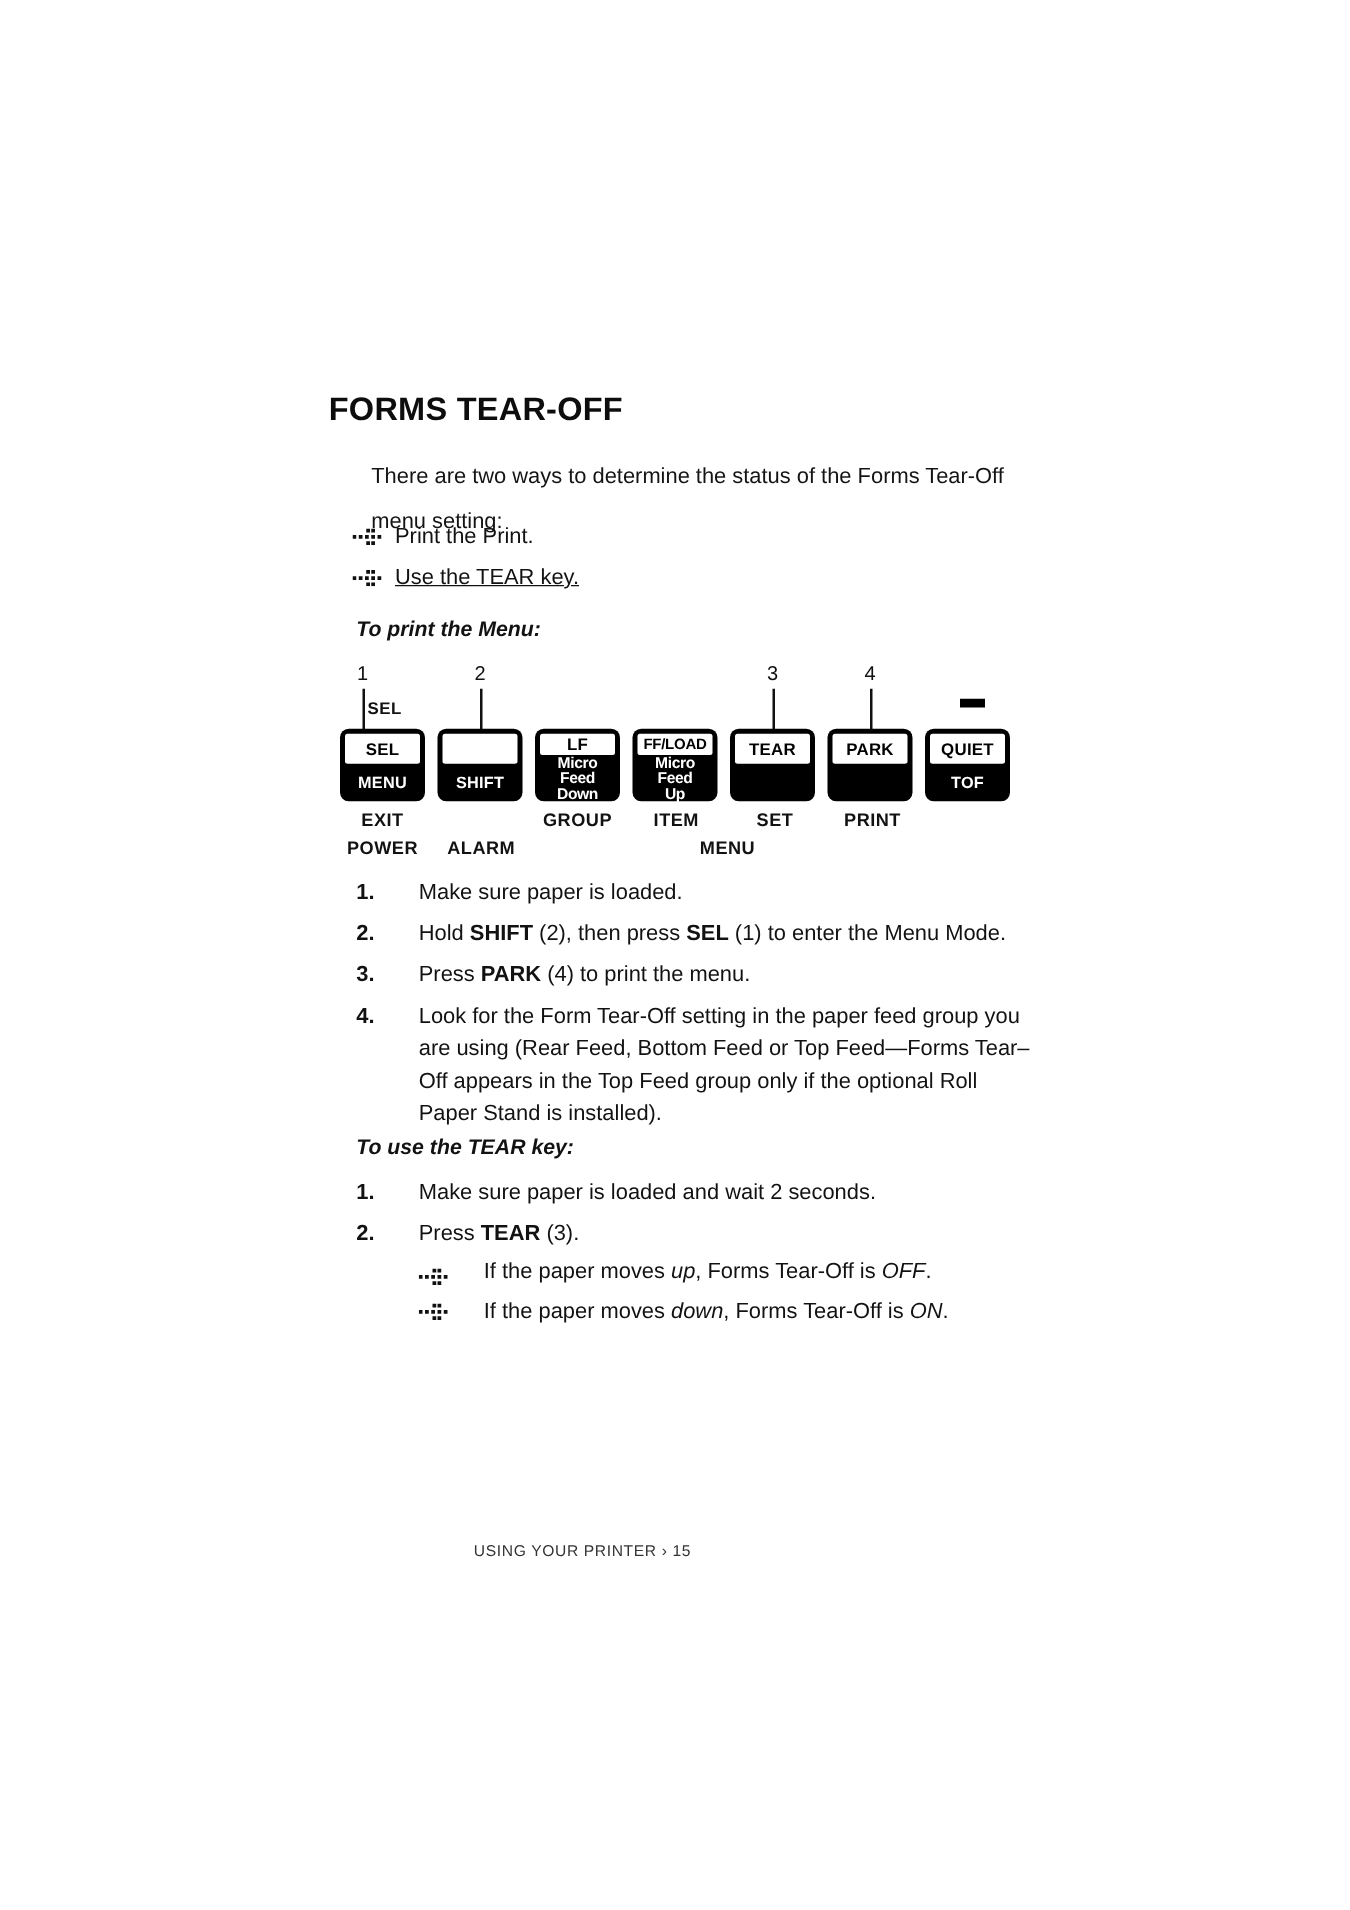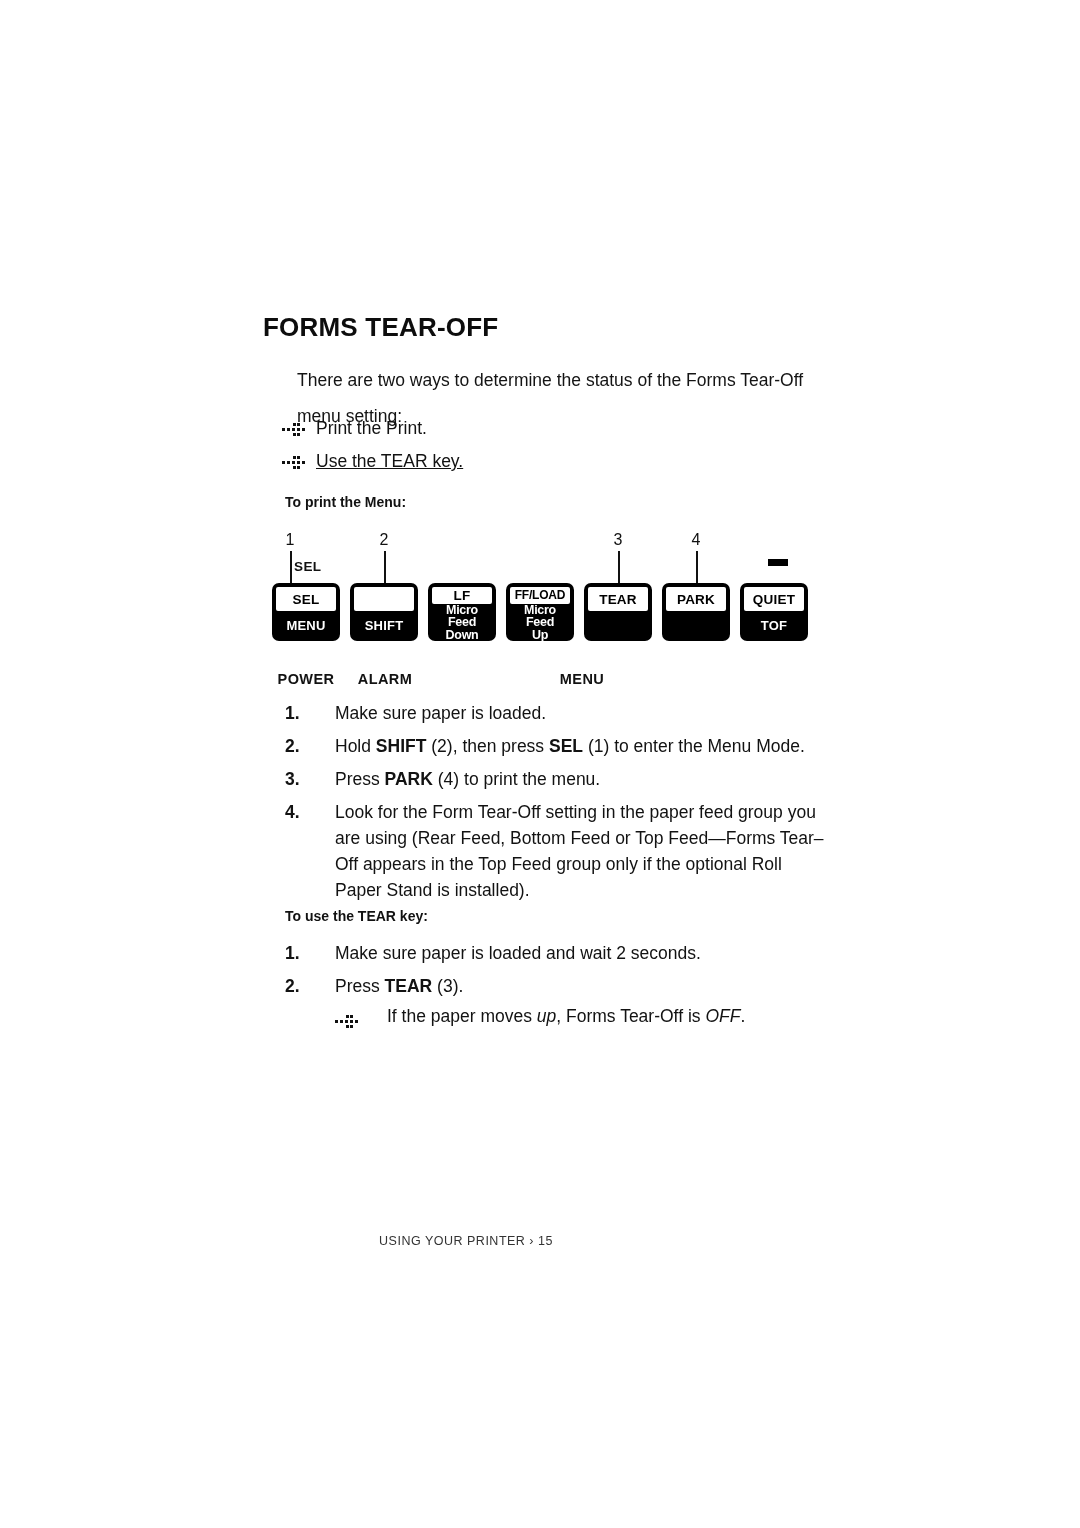--- a/index.html
+++ b/index.html
@@ -65,22 +65,23 @@
   .b2 { left: 282px; top: 449px; text-decoration: underline; }
 
   .b3 { left: 335px; top: 1004px; align-items: flex-end; }
   .b4 { left: 335px; top: 1036px; }
   .b3 .bullet-glyph, .b4 .bullet-glyph { flex: 0 0 52px; width: 52px; }
 
   
   .subheading {
     position: absolute;
     left: 285px;
-    font-size: 14px;
-    font-weight: bold;
+    font-size: 17px;
+    font-weight: bold;
+    font-style: italic;
   }
   .sh-print { top: 494px; }
   .sh-tear  { top: 908px; }
 
   
   .panel {
     position: absolute;
     left: 272px;
     top: 531px;
     width: 545px;
@@ -310,20 +311,27 @@
         <div class="btn">
           <div class="btn-top">PARK</div>
           <div class="btn-bottom"></div>
         </div>
         <div class="btn">
           <div class="btn-top">QUIET</div>
           <div class="btn-bottom">TOF</div>
         </div>
       </div>
 
+    <div class="labels-row labels-row-1" id="labels-1">
+        <span style="left: 34px;">EXIT</span>
+        <span style="left: 190px;">GROUP</span>
+        <span style="left: 269px;">ITEM</span>
+        <span style="left: 348px;">SET</span>
+        <span style="left: 426px;">PRINT</span>
+      </div>
     <div class="labels-row labels-row-2" id="labels-2">
         <span style="left: 34px;">POWER</span>
         <span style="left: 113px;">ALARM</span>
         <span style="left: 310px;">MENU</span>
       </div>
   </div>
 
   <div class="list-a">
     <div class="num-item ia1">
       <span class="num">1.</span>
@@ -368,16 +376,34 @@
           <rect x="15" y="11" width="3" height="3"></rect>
           <rect x="20" y="6" width="3" height="3"></rect>
           <rect x="11" y="1" width="3" height="3"></rect>
           <rect x="11" y="11" width="3" height="3"></rect>
         </g>
       </svg>
     </span>
     <span class="bullet-text">If the paper moves <i>up</i>, Forms Tear-Off is <i>OFF</i>.</span>
   </div>
 
+  <div class="bullet-row b4">
+    <span class="bullet-glyph">
+      <svg width="26" height="14" viewBox="0 0 26 14" aria-hidden="true">
+        <g fill="#111">
+          <rect x="0" y="6" width="3" height="3"></rect>
+          <rect x="5" y="6" width="3" height="3"></rect>
+          <rect x="10" y="6" width="3" height="3"></rect>
+          <rect x="15" y="6" width="3" height="3"></rect>
+          <rect x="15" y="1" width="3" height="3"></rect>
+          <rect x="15" y="11" width="3" height="3"></rect>
+          <rect x="20" y="6" width="3" height="3"></rect>
+          <rect x="11" y="1" width="3" height="3"></rect>
+          <rect x="11" y="11" width="3" height="3"></rect>
+        </g>
+      </svg>
+    </span>
+    <span class="bullet-text">If the paper moves <i>down</i>, Forms Tear-Off is <i>ON</i>.</span>
+  </div>
 
   <div class="footer">USING YOUR PRINTER › 15</div>
 
 </div>
 
 </body></html>

